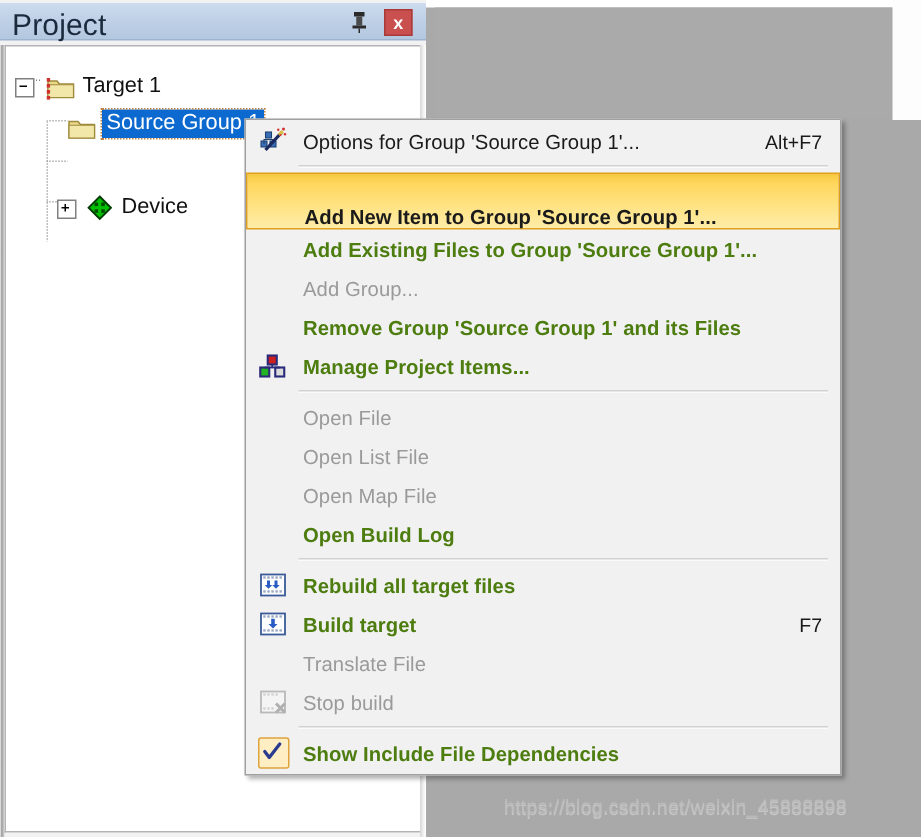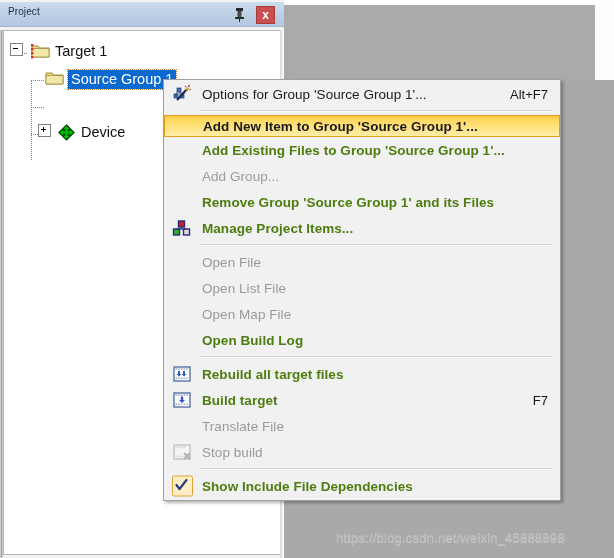--- a/index.html
+++ b/index.html
@@ -19,21 +19,21 @@
     box-sizing:border-box;
   }
   #panel-titlebar{
     position:absolute;left:0;top:2px;width:284px;height:25px;
     background:linear-gradient(to bottom,#cddcee 0%,#bed0e6 50%,#b3c7e0 100%);
     border-bottom:1px solid #9db4cf;
     box-sizing:border-box;
   }
   #panel-title-text{
     position:absolute;left:8px;top:4px;
-    font-size:10px;color:#1b2a3d;letter-spacing:0.1px;
+    font-size:20px;color:#1b2a3d;letter-spacing:0.1px;
     font-family:"Liberation Sans", sans-serif;
   }
   #pin-btn{
     position:absolute;right:36px;top:4px;width:17px;height:17px;
     cursor:pointer;
   }
   #close-btn{
     position:absolute;right:9px;top:4px;width:19px;height:18px;
     background:#c9504f;
     border:1px solid #a83b3a;
@@ -59,21 +59,21 @@
   #panel-left-groove{
     position:absolute;left:0;top:30px;width:3px;height:528px;
     background:linear-gradient(to right,#f2f2f2 0%,#9a9a9a 40%,#d9d9d9 100%);
   }
   #panel-right-edge{
     position:absolute;left:280px;top:30px;width:4px;height:528px;
     background:linear-gradient(to right,#d6d6d6 0%,#f2f2f2 60%,#ffffff 100%);
   }
 
   
-  .tree-row{position:absolute;height:22px;display:flex;align-items:flex-start;}
+  .tree-row{position:absolute;height:22px;display:flex;align-items:flex-end;}
   .tw-expander{
     width:11px;height:11px;border:1px solid #808080;background:#ffffff;
     position:relative;cursor:pointer;flex:none;
   }
   .tw-expander::before{
     content:"";position:absolute;left:2px;top:4px;width:5px;height:1px;background:#000;
   }
   .tw-expander.plus::after{
     content:"";position:absolute;left:4px;top:2px;width:1px;height:5px;background:#000;
   }
@@ -130,21 +130,22 @@
     font-size:13.5px;white-space:nowrap;letter-spacing:0.05px;
     font-family:"Liberation Sans", sans-serif;
   }
   .mi-accel{
     margin-left:auto;font-size:13px;color:#1a1a1a;font-weight:normal;
     font-family:"Liberation Sans", sans-serif;
   }
   .menu-item.highlight{
     background:linear-gradient(to bottom,#f7c83f 0%,#ffd75e 18%,#ffe27f 55%,#ffeca8 100%);
     border:1px solid #e0a01e;
-    height:22px;
+    height:38px;
+    align-items:flex-end;
   }
   .menu-item.highlight .mi-label{color:#1a1a1a;font-weight:bold;}
   .menu-sep{
     height:1px;margin:3px 8px 3px 8px;background:#d2d2d2;
     border-bottom:1px solid #fbfbfb;
   }
   .mi-icon{
     position:absolute;left:8px;top:50%;transform:translateY(-50%);
     width:20px;height:20px;
   }

